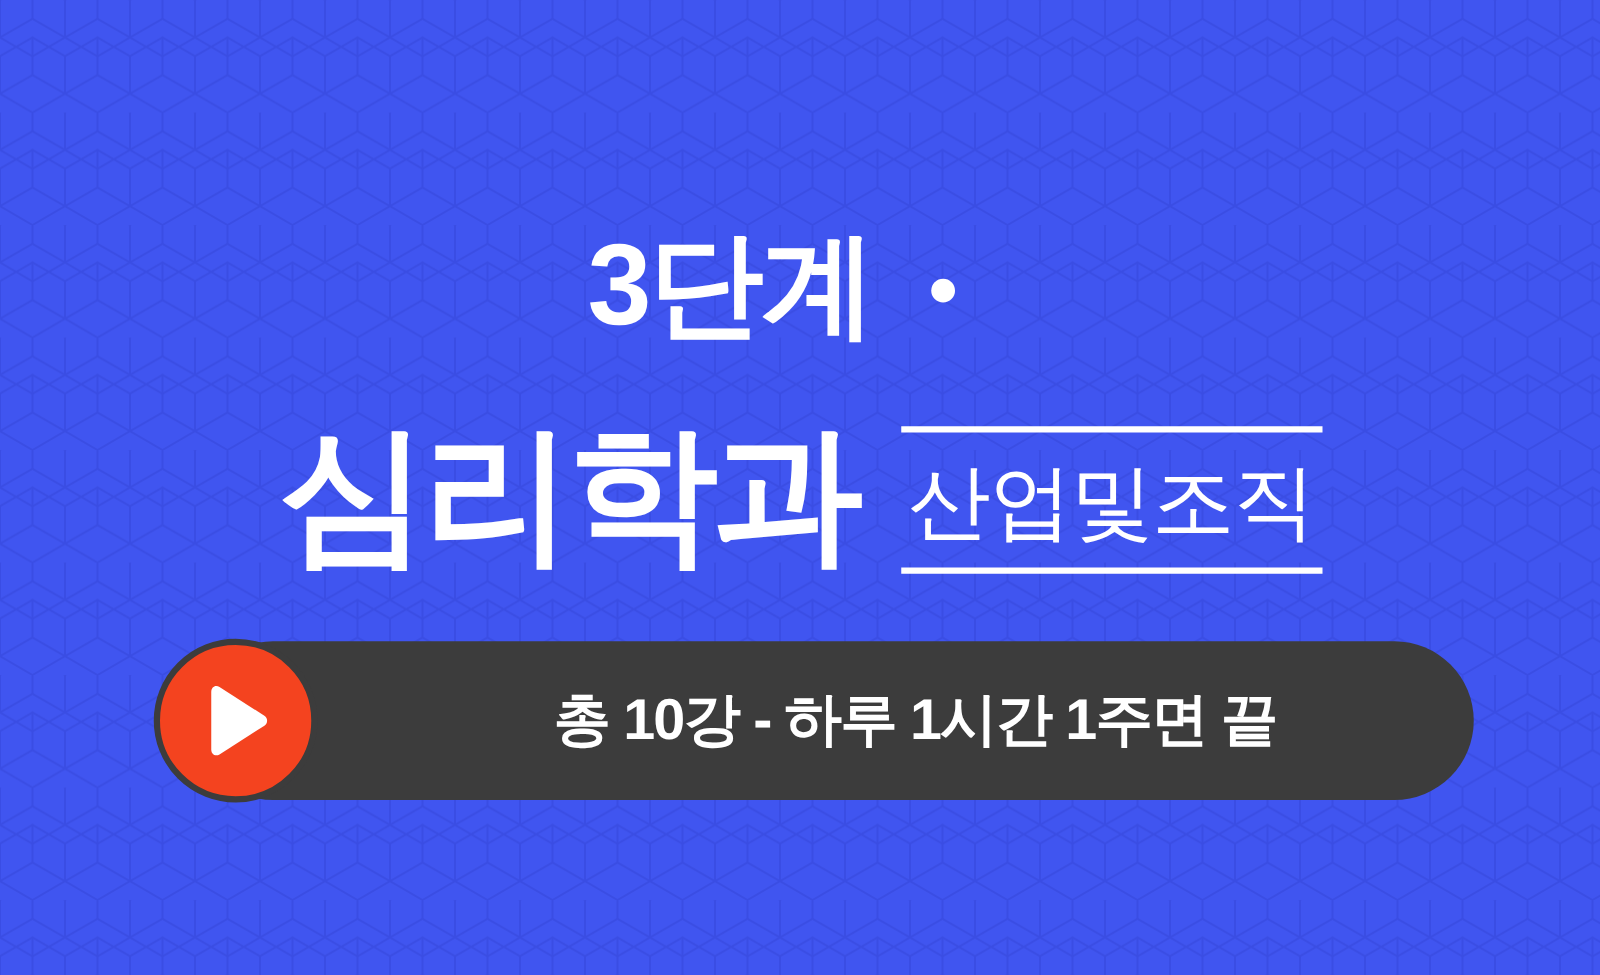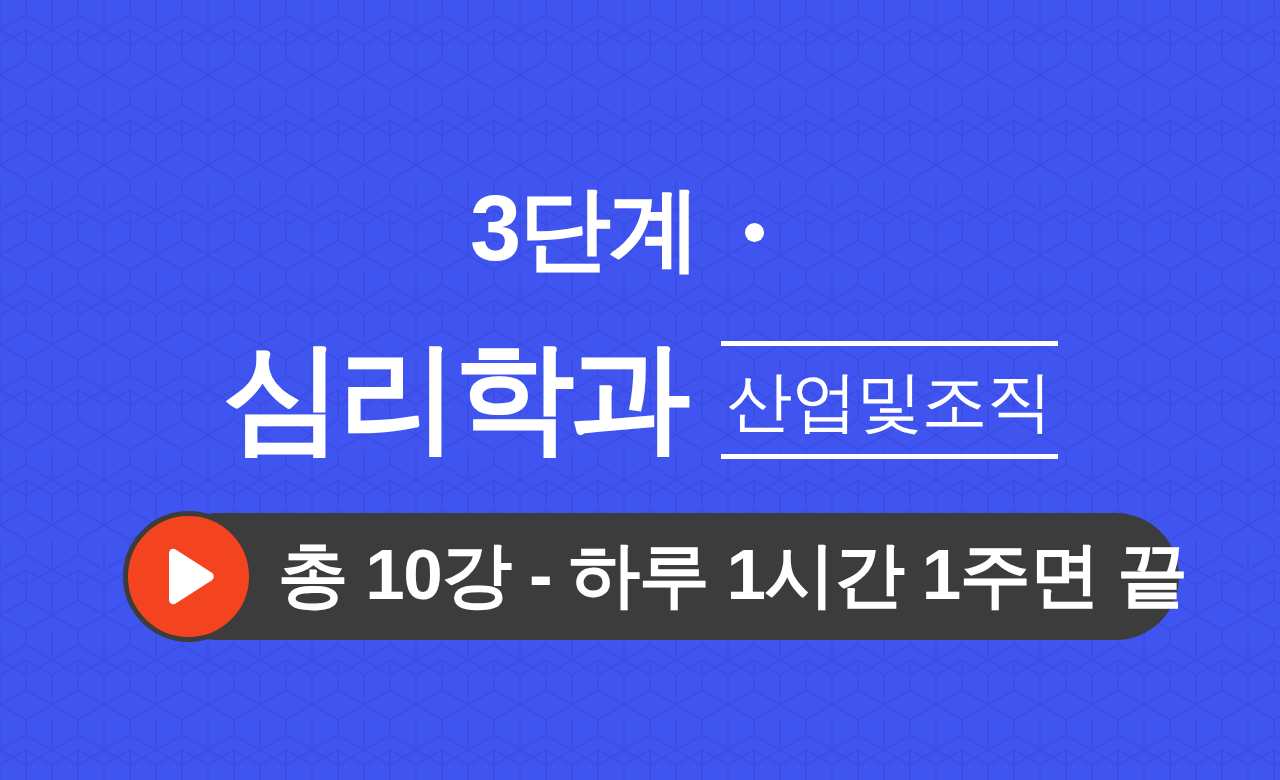--- a/index.html
+++ b/index.html
@@ -126,21 +126,21 @@
     background: #3c3c3c;
     border-radius: 64px;
     display: flex;
     align-items: center;
     justify-content: center;
     padding-left: 130px;
     box-sizing: border-box;
   }
   .cta-text {
     color: #ffffff;
-    font-size: 71px;
+    font-size: 46px;
     font-weight: 700;
     line-height: 1;
     letter-spacing: -1.5px;
     white-space: nowrap;
     position: relative;
     top: -2px;
   }
 
   .play-button {
     position: absolute;

